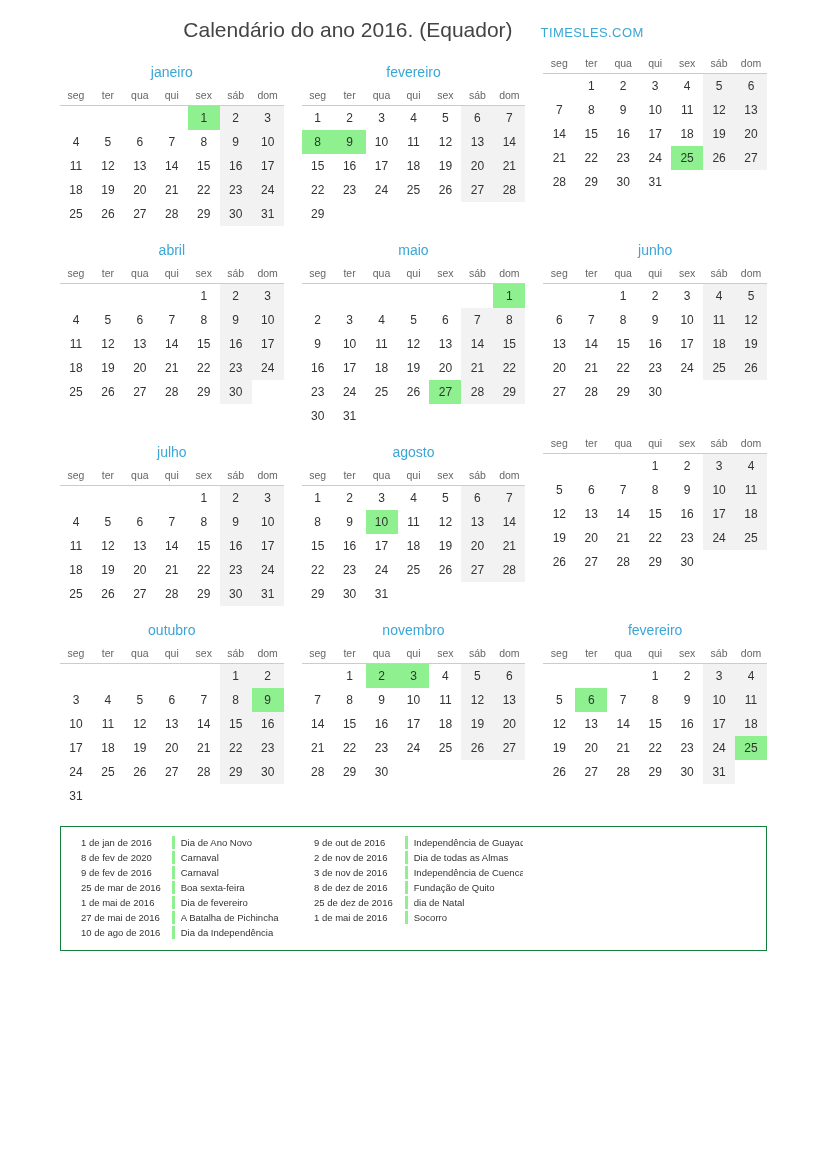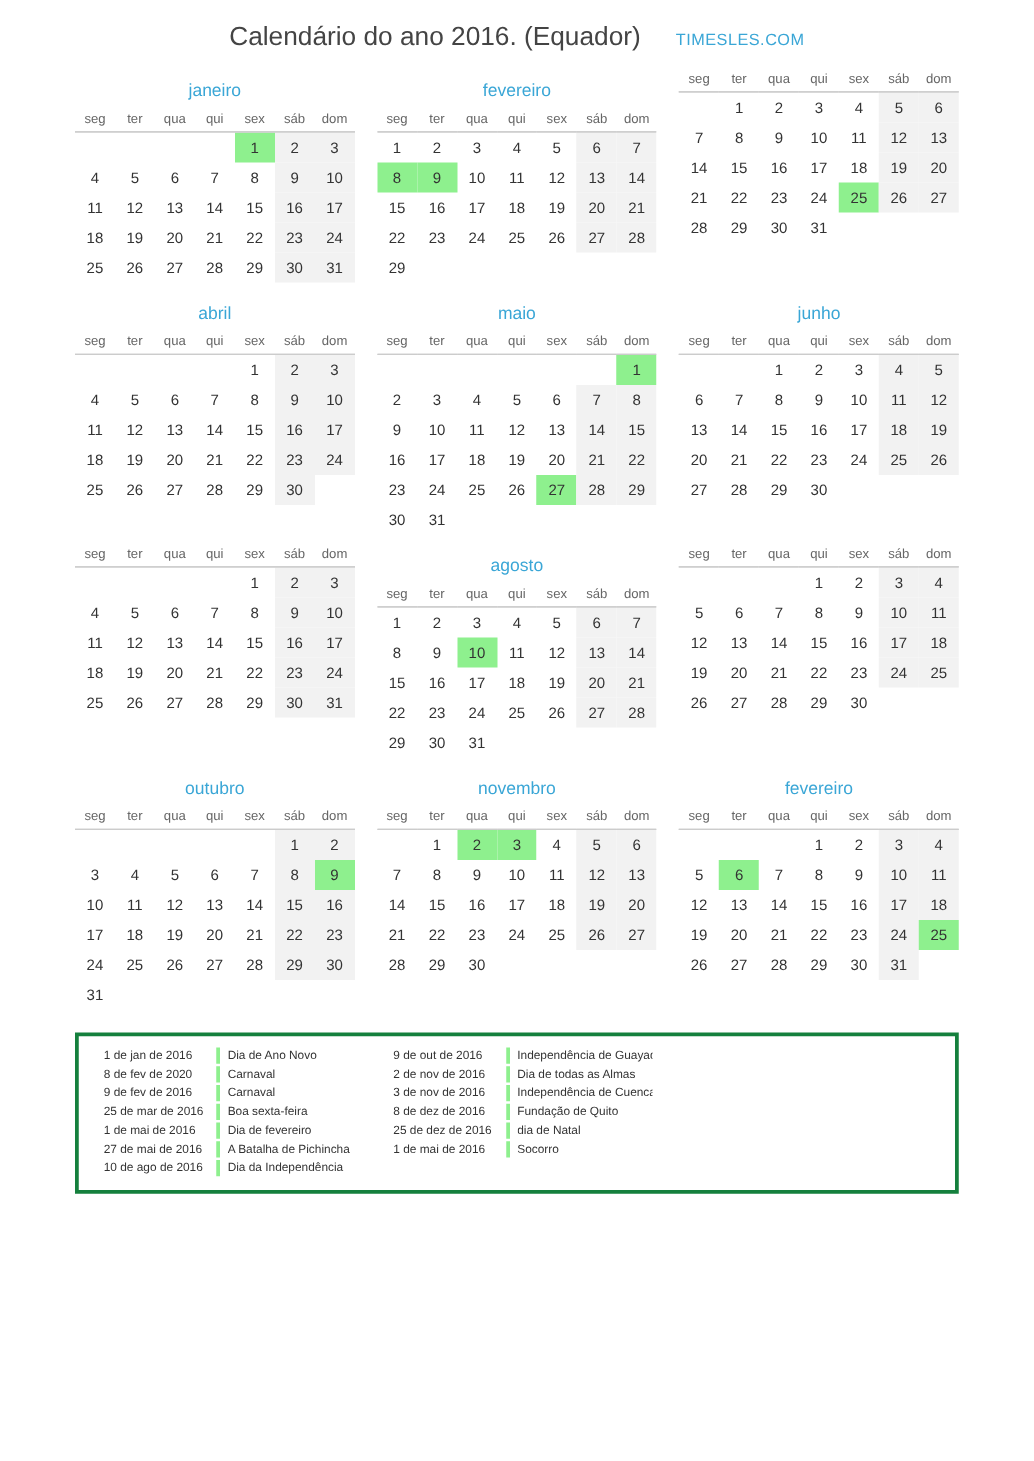--- a/index.html
+++ b/index.html
@@ -67,21 +67,21 @@
     text-align: center;
     padding: 5px 0;
     height: 24px;
     vertical-align: middle;
   }
   td.we { background: #f2f2f2; }
   td.hol { background: #8ef08e; }
   td.empty { background: transparent; }
   .legend {
     margin: 18px 60px 0 60px;
-    border: 3px solid #15803d;
+    border: 1px solid #15803d;
     padding: 8px 10px 10px 10px;
     display: grid;
     grid-template-columns: repeat(3, 1fr);
     column-gap: 14px;
     font-size: 9.5px;
     color: #333333;
   }
   .legend-col { display: flex; flex-direction: column; }
   .legend-row {
     display: flex;
@@ -498,20 +498,21 @@
               <td class="">29</td>
               <td class="">30</td>
               <td class="empty">&nbsp;</td>
               <td class="empty">&nbsp;</td>
               <td class="empty">&nbsp;</td>
             </tr>
           </tbody>
         </table>
       </div>
       <div class="month">
+        <div class="month-name">julho</div>
         <table class="mt">
           <thead>
             <tr>
               <th>seg</th>
               <th>ter</th>
               <th>qua</th>
               <th>qui</th>
               <th>sex</th>
               <th>sáb</th>
               <th>dom</th>

